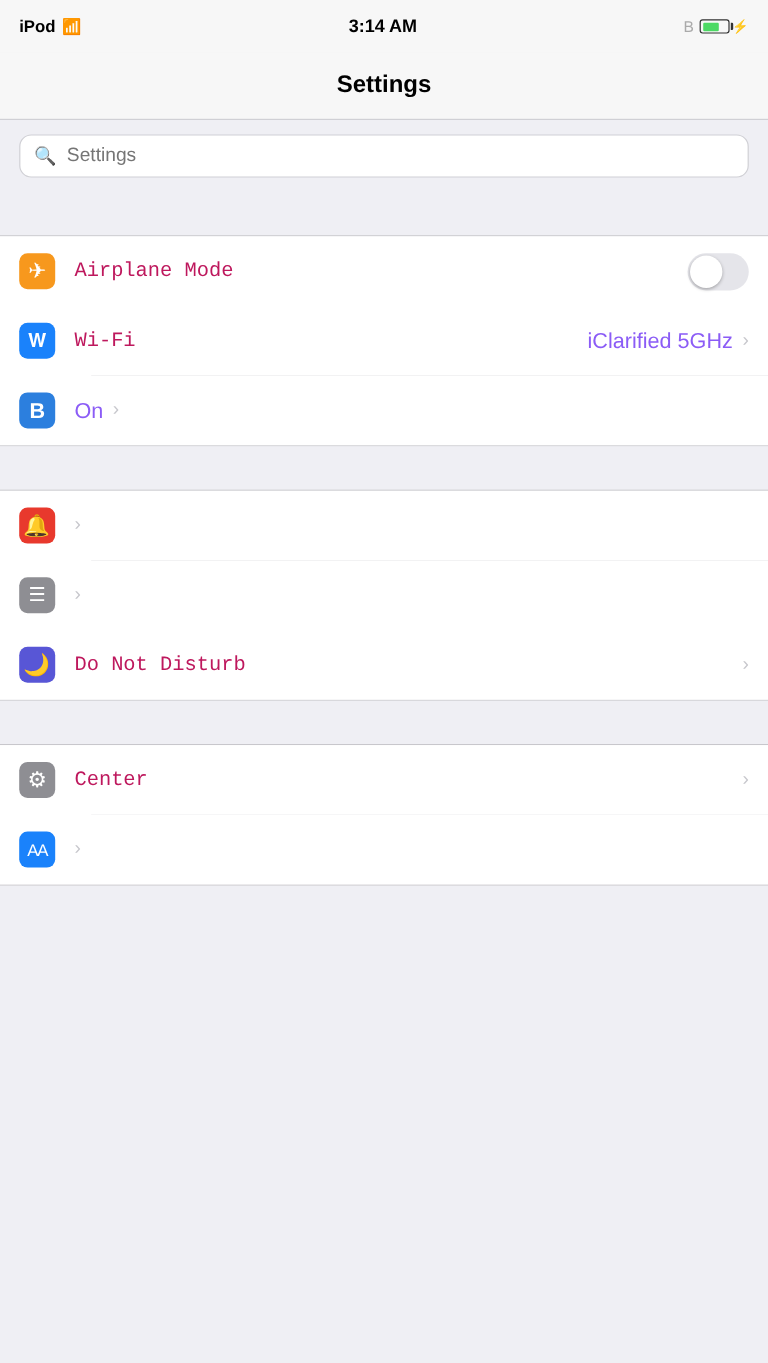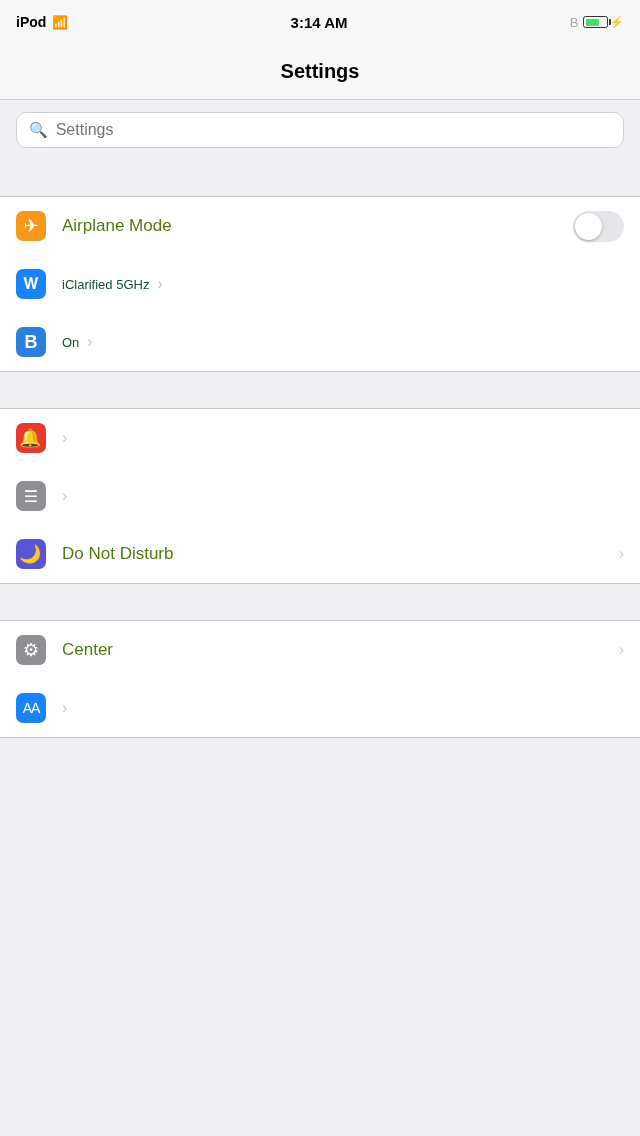--- a/index.html
+++ b/index.html
@@ -142,26 +142,27 @@
       font-size: 18px;
       color: #fff;
     }
 
     .icon-orange { background: #f7981d; }
     .icon-blue { background: #1a82fb; }
 
     .row-label {
       flex: 1;
       font-size: 17px;
-      color: #4d7c0f;
+      color: #be185d;
+      font-family: Liberation Mono, monospace;
     }
 
     .row-value {
-      font-size: 13px;
-      color: #14532d;
+      font-size: 18px;
+      color: #8b5cf6;
       margin-right: 8px;
     }
 
     .chevron {
       color: #c7c7cc;
       font-size: 16px;
       font-weight: 400;
       line-height: 1;
     }
 
@@ -237,20 +238,21 @@
     <span class="row-label">Airplane Mode</span>
     <div class="toggle">
       <div class="toggle-knob"></div>
     </div>
   </div>
 
   <div class="settings-row">
     <div class="row-icon icon-blue">
       <span style="font-size:16px;">𝐖</span>
     </div>
+    <span class="row-label">Wi-Fi</span>
     <span class="row-value">iClarified 5GHz</span>
     <span class="chevron">›</span>
   </div>
 
   <div class="settings-row">
     <div class="row-icon icon-blue" style="background:#2c7fde;">
       <span style="font-size:18px; font-weight:700;">B</span>
     </div>
     <span class="row-value">On</span>
     <span class="chevron">›</span>

